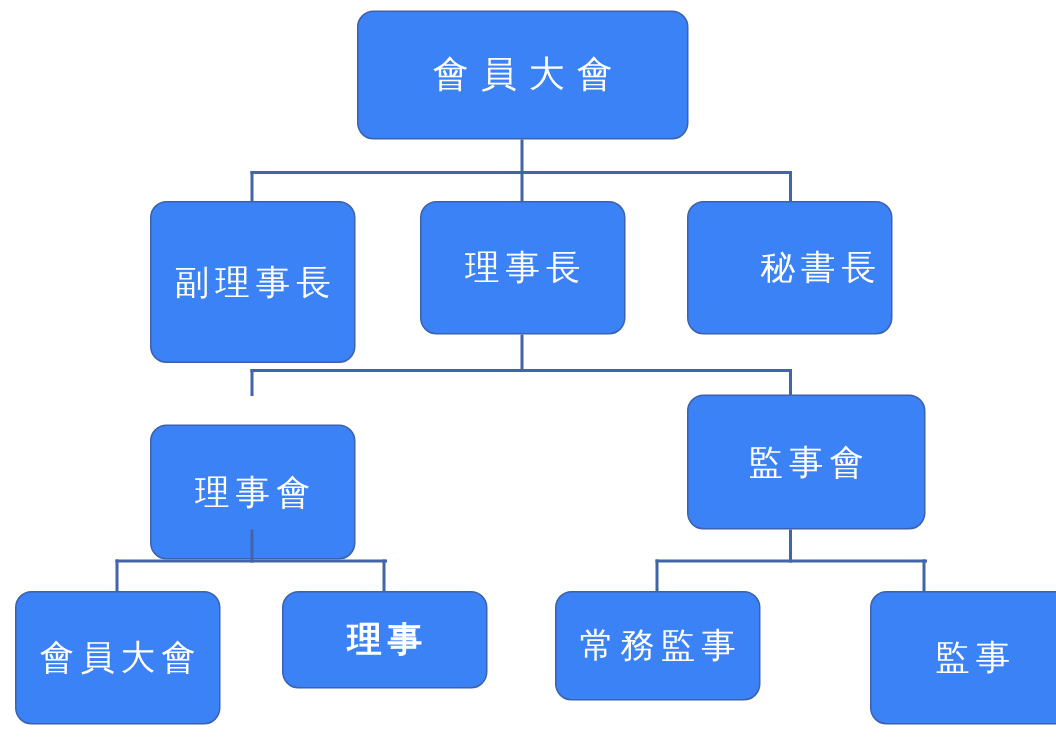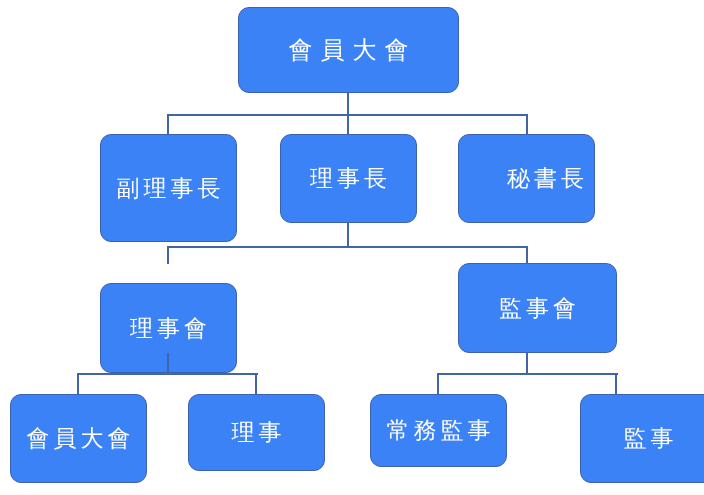--- a/index.html
+++ b/index.html
@@ -64,21 +64,21 @@
   <div class="node" style="left:100px; top:263px; width:137px; height:90px;margin-top:20px;">
     <span class="lbl">理事會</span>
   </div>
   <div class="node" style="left:458px; top:263px; width:159px; height:90px;">
     <span class="lbl">監事會</span>
   </div>
 
   <div class="node" style="left:10px; top:394px; width:137px; height:89px;">
     <span class="lbl">會員大會</span>
   </div>
-  <div class="node" style="left:188px; top:394px; width:137px; height:77px;">
+  <div class="node" style="left:188px; top:394px; width:137px; height:65px;font-weight:bold;">
     <span class="lbl">理事</span>
   </div>
   <div class="node" style="left:370px; top:394px; width:137px; height:73px;">
     <span class="lbl">常務監事</span>
   </div>
   <div class="node" style="left:548px; top:394px; width:137px; height:89px;margin-left:32px;">
     <span class="lbl">監事</span>
   </div>
 
   <div class="conn v" style="left:347px; top:93px;  height:41px;"></div>

